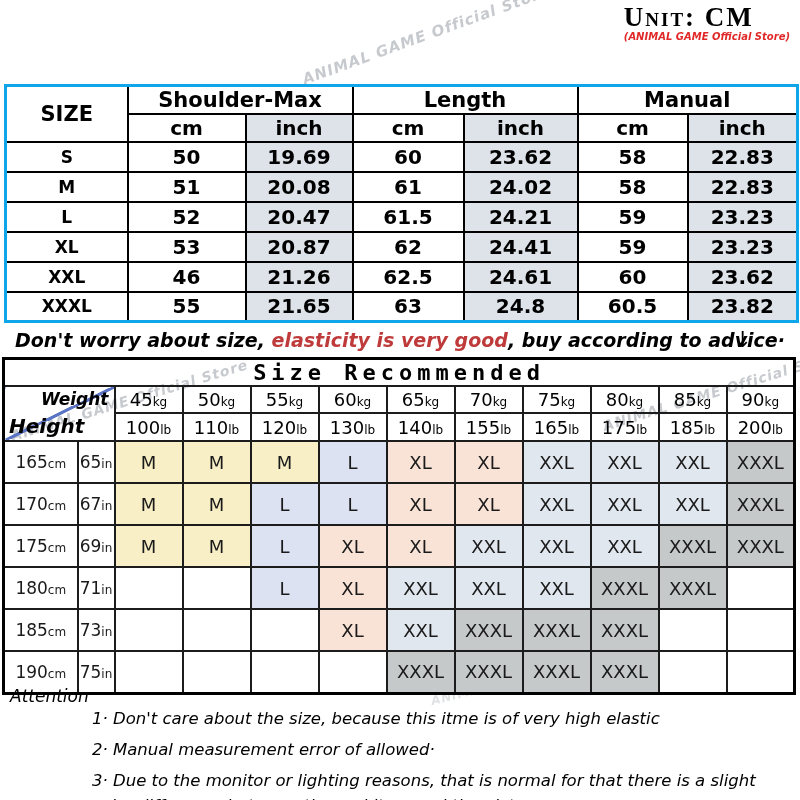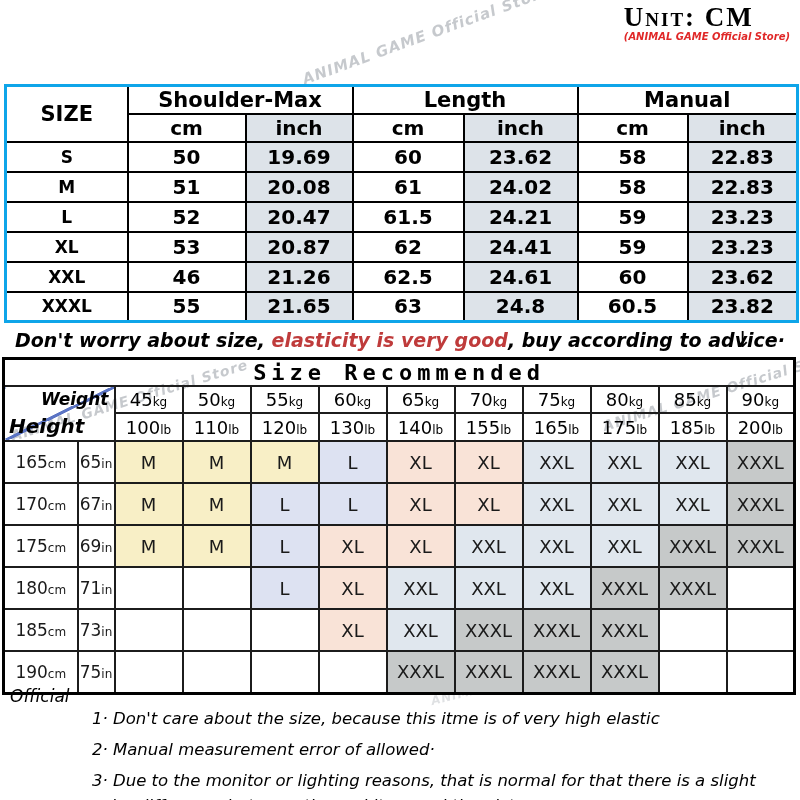--- a/index.html
+++ b/index.html
@@ -296,19 +296,19 @@
           <td style="background: rgb(198, 201, 201);">XXXL</td>
           <td style="background: rgb(198, 201, 201);">XXXL</td>
           <td style="background: rgb(198, 201, 201);">XXXL</td>
           <td></td>
           <td></td>
         </tr>
       </tbody>
   </table>
 
   <div class="attention">
-    <div class="heading">Official</div>
+    <div class="heading">Attention</div>
     <div class="item">1· Don't care about the size, because this itme is of very high elastic</div>
     <div class="item">2· Manual measurement error of allowed·</div>
     <div class="item">3·  Due to the monitor or lighting reasons, that is normal for that there is a slight color difference between the real item and the picture·</div>
   </div>
 
 </div>
 
 </body></html>

